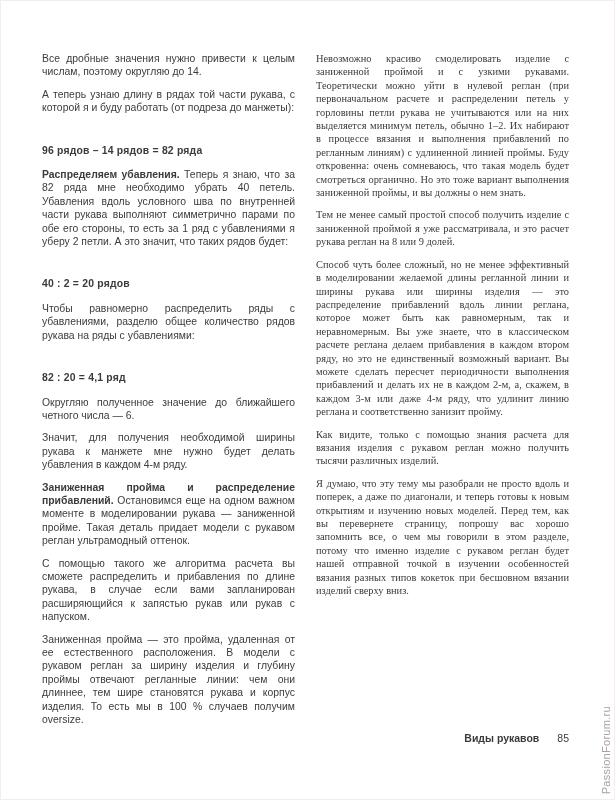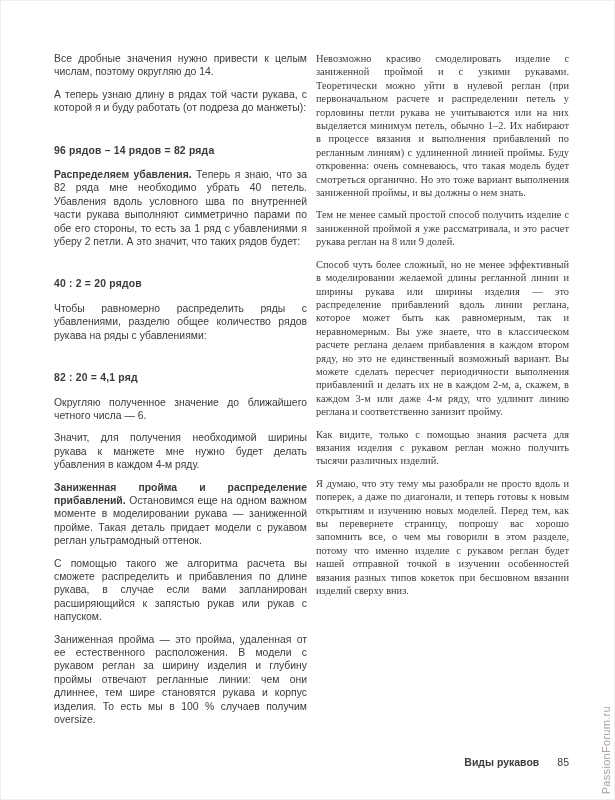--- a/index.html
+++ b/index.html
@@ -19,37 +19,37 @@
   }
   .col {
     position: absolute;
     top: 52px;
     width: 253px;
     font-size: 10.4px;
     line-height: 13.4px;
     text-align: justify;
     color: #3b3b3b;
   }
-  .col-left  { left: 54px; }
+  .col-left  { left: 42px; }
   .col-right { left: 316px; font-family: Liberation Serif, serif; }
   .para {
     margin: 0 0 9px 0;
   }
   .formula {
     margin: 29px 0 11px 0;
     font-weight: bold;
     text-align: left;
     letter-spacing: 0.2px;
   }
   .lead-bold {
     font-weight: bold;
   }
   .footer {
     position: absolute;
-    top: 756px;
+    top: 732px;
     left: 316px;
     width: 253px;
     display: flex;
     justify-content: flex-end;
     align-items: baseline;
     gap: 18px;
     font-size: 10.5px;
   }
   .footer .section-title {
     font-weight: bold;

